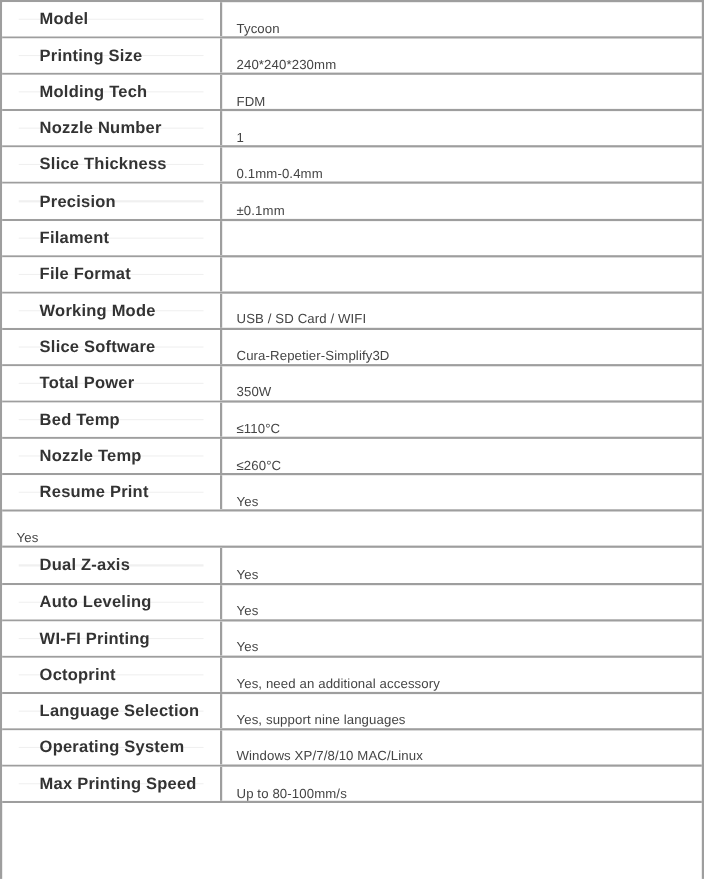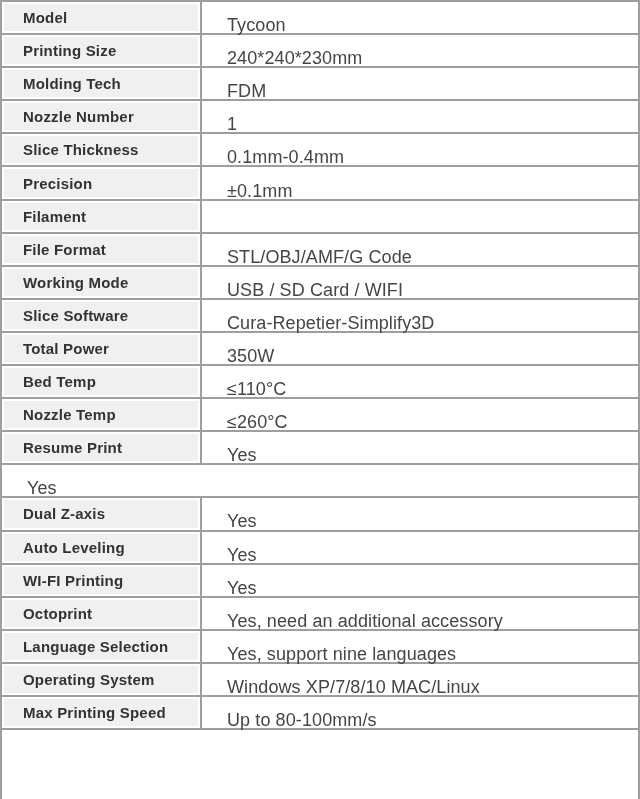--- a/index.html
+++ b/index.html
@@ -31,42 +31,42 @@
   .spec-row {
     display: flex;
     box-sizing: border-box;
     border-bottom: 2px solid var(--border-color, #9e9e9e);
     min-height: 0;
   }
   .label-cell {
     flex: 0 0 200px;
     box-sizing: border-box;
     border-right: 2px solid var(--border-color, #9e9e9e);
-    padding: 2px;
+    padding: 15px;
     background: #ffffff;
   }
   .label-inner {
     height: 100%;
     box-sizing: border-box;
     background: var(--label-bg, #f0f0f0);
     display: flex;
     align-items: center;
     padding-left: 19px;
     font-size: 15px;
     font-weight: bold;
     letter-spacing: 0.2px;
     color: var(--label-text, #333333);
   }
   .value-cell {
     flex: 1;
     box-sizing: border-box;
     display: flex;
     align-items: center;
-    padding-left: 25px;
-    font-size: 18px;
+    padding-left: 13px;
+    font-size: 12px;
     color: var(--value-text, #454545);
     white-space: pre-wrap;
     letter-spacing: 0.1px;
     margin-top: 16px;
   }
 </style>
 </head>
 <body>
 
 <div class="viewport">
@@ -118,21 +118,20 @@
   <div class="spec-row">
     <div class="label-cell">
       <div class="label-inner">Filament</div>
     </div>
   </div>
 
   <div class="spec-row">
     <div class="label-cell">
       <div class="label-inner">File Format</div>
     </div>
-    <div class="value-cell">STL/OBJ/AMF/G Code</div>
   </div>
 
   <div class="spec-row">
     <div class="label-cell">
       <div class="label-inner">Working Mode</div>
     </div>
     <div class="value-cell">USB / SD Card / WIFI</div>
   </div>
 
   <div class="spec-row">

